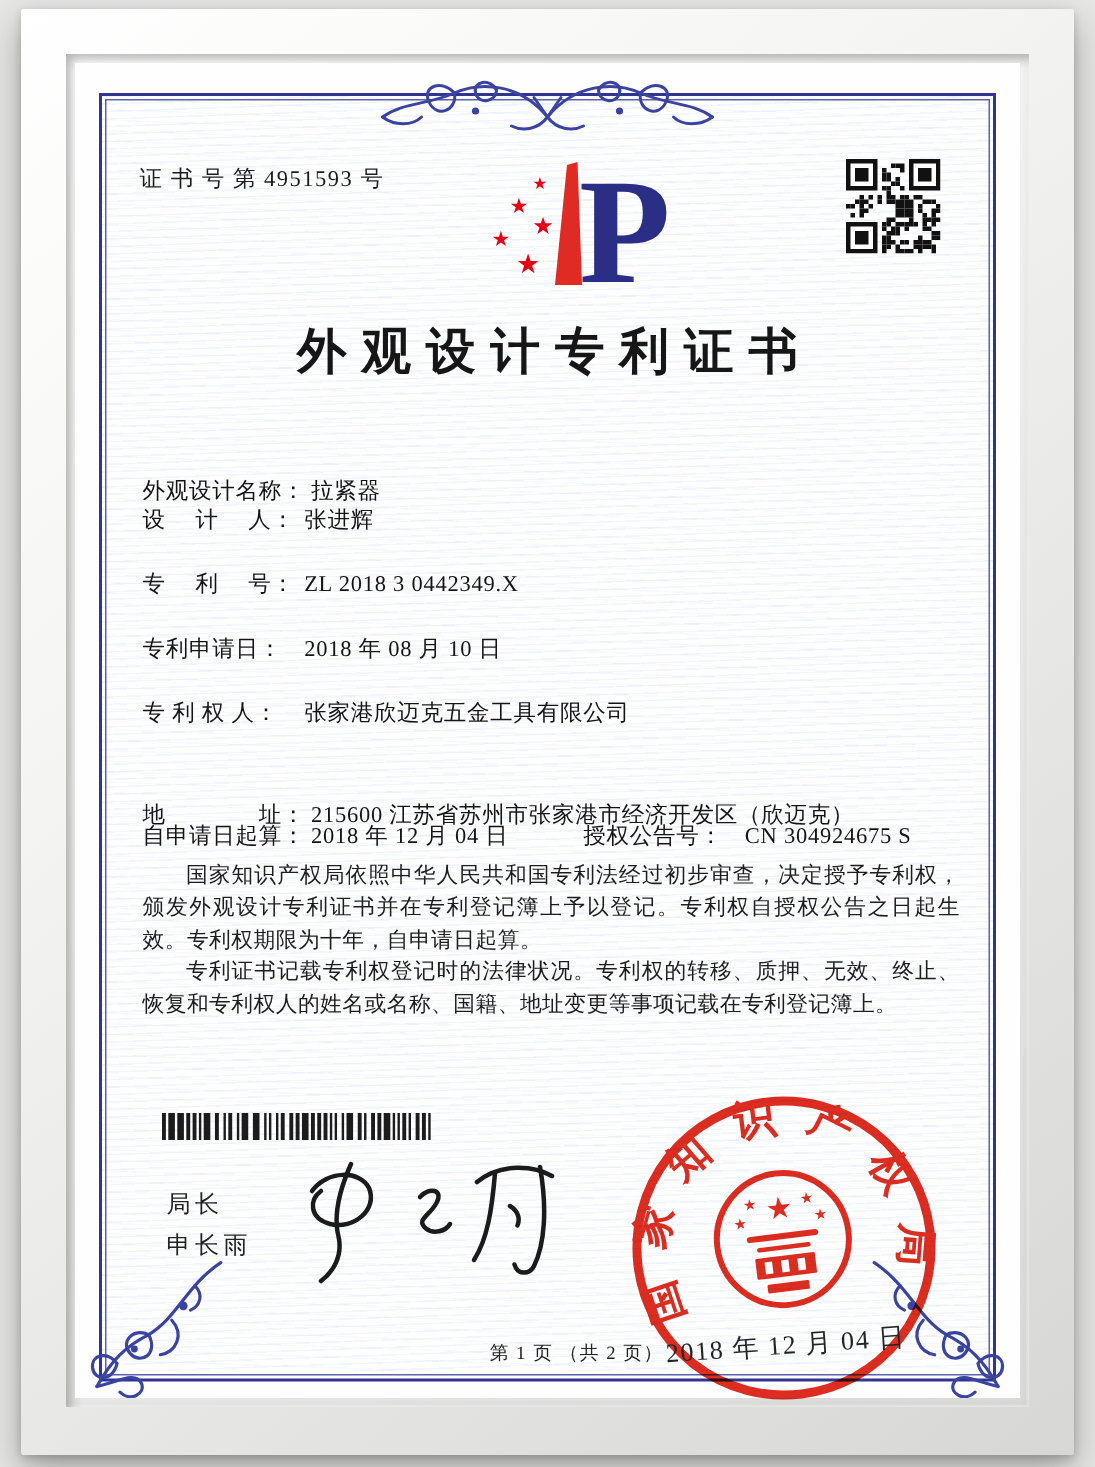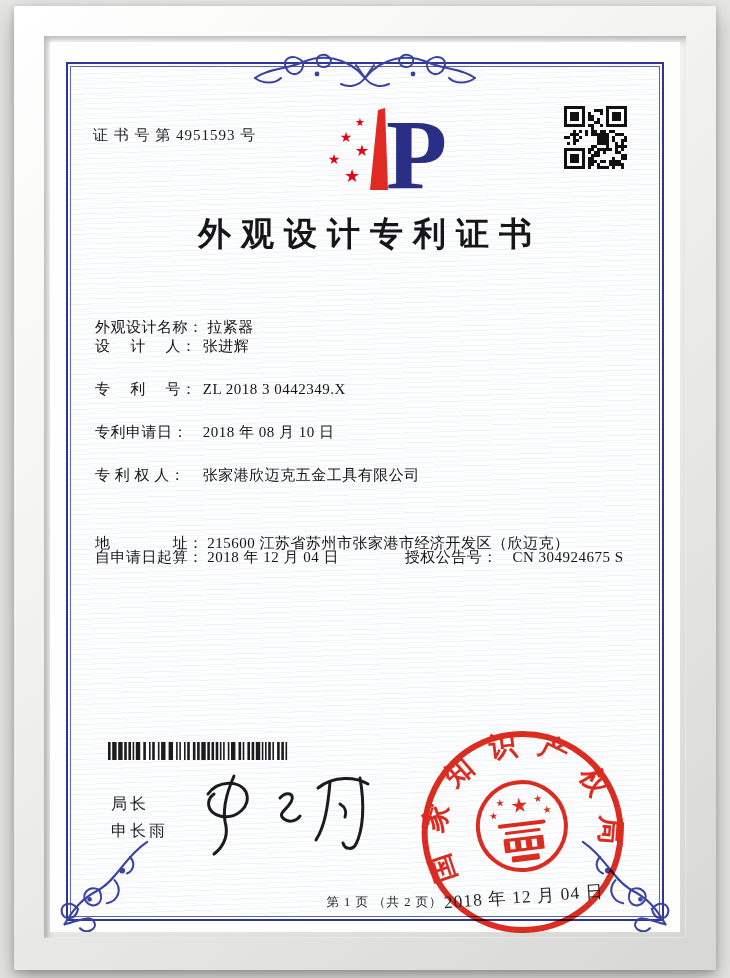--- a/index.html
+++ b/index.html
@@ -31,35 +31,35 @@
     pointer-events:none;
   }
   .cert-border{
     position:absolute;left:16px;right:16px;top:20px;bottom:11px;
     border:2px solid #2f3590;
   }
   .cert-border::before{
     content:"";position:absolute;inset:2px;border:1px solid #5b63ac;
   }
   .content{position:absolute;inset:0;}
-  .cert-no{position:absolute;left:43px;top:68px;font-size:15px;letter-spacing:1px;color:#1c1c1c;margin-top:16px;}
+  .cert-no{position:absolute;left:43px;top:68px;font-size:15px;letter-spacing:1px;color:#1c1c1c;}
   .logo{position:absolute;left:248px;top:56px;width:150px;height:104px;}
   .qr{position:absolute;left:514px;top:64px;width:63px;height:63px;}
   .title{
     position:absolute;left:0;right:0;top:170px;text-align:center;
     font-size:33px;font-weight:700;color:#161616;
     letter-spacing:10px;padding-left:10px;
   }
   .fields{position:absolute;left:45px;right:36px;top:252px;font-size:15px;color:#141414;}
   .frow{position:absolute;left:0;right:0;white-space:nowrap;}
   .frow .lab{display:inline-block;min-width:104px;letter-spacing:.5px;}
   .frow .val{letter-spacing:.5px;}
   .r0{top:0px;margin-top:24px;} .r1{top:43px;} .r2{top:86px;} .r3{top:129px;}
   .r4{top:172px;} .r5{top:215px;margin-top:25px;} .r6{top:254px;}
-  .pair2{margin-left:62px;}
+  .pair2{margin-left:46px;}
   .paras{
     position:absolute;left:45px;right:40px;top:532px;
     font-size:14.5px;line-height:1.48;color:#1d1d1d;text-align:justify;
   }
   .paras p{margin:0;text-indent:2em;letter-spacing:.3px;}
   .barcode{position:absolute;left:58px;top:700px;width:184px;height:18px;}
   .director{position:absolute;left:61px;top:748px;font-size:16px;color:#222;letter-spacing:3px;line-height:1.7;}
   .signature{position:absolute;left:138px;top:716px;width:210px;height:110px;}
   .seal{
     position:absolute;left:362px;top:678px;width:222px;height:230px;
@@ -304,20 +304,24 @@
           <span class="val">215600 江苏省苏州市张家港市经济开发区（欣迈克）</span>
         </div>
         <div class="frow r6">
           <span class="lab">自申请日起算：</span>
           <span class="val">2018 年 12 月 04 日</span>
           <span class="lab pair2">授权公告号：</span>
           <span class="val">CN 304924675 S</span>
         </div>
       </div>
 
+      <div class="paras">
+        <p>国家知识产权局依照中华人民共和国专利法经过初步审查，决定授予专利权，颁发外观设计专利证书并在专利登记簿上予以登记。专利权自授权公告之日起生效。专利权期限为十年，自申请日起算。</p>
+        <p>专利证书记载专利权登记时的法律状况。专利权的转移、质押、无效、终止、恢复和专利权人的姓名或名称、国籍、地址变更等事项记载在专利登记簿上。</p>
+      </div>
 
       <svg class="barcode" viewBox="0 0 184 18">
           <rect x="0.0" y="0" width="2.6" height="18" fill="#1c1c1c"></rect>
           <rect x="4.2" y="0" width="4.4" height="18" fill="#1c1c1c"></rect>
           <rect x="10.2" y="0" width="4.4" height="18" fill="#1c1c1c"></rect>
           <rect x="16.2" y="0" width="2.6" height="18" fill="#1c1c1c"></rect>
           <rect x="20.4" y="0" width="2.6" height="18" fill="#1c1c1c"></rect>
           <rect x="24.6" y="0" width="1.6" height="18" fill="#1c1c1c"></rect>
           <rect x="27.8" y="0" width="4.4" height="18" fill="#1c1c1c"></rect>
           <rect x="35.3" y="0" width="2.6" height="18" fill="#1c1c1c"></rect>

